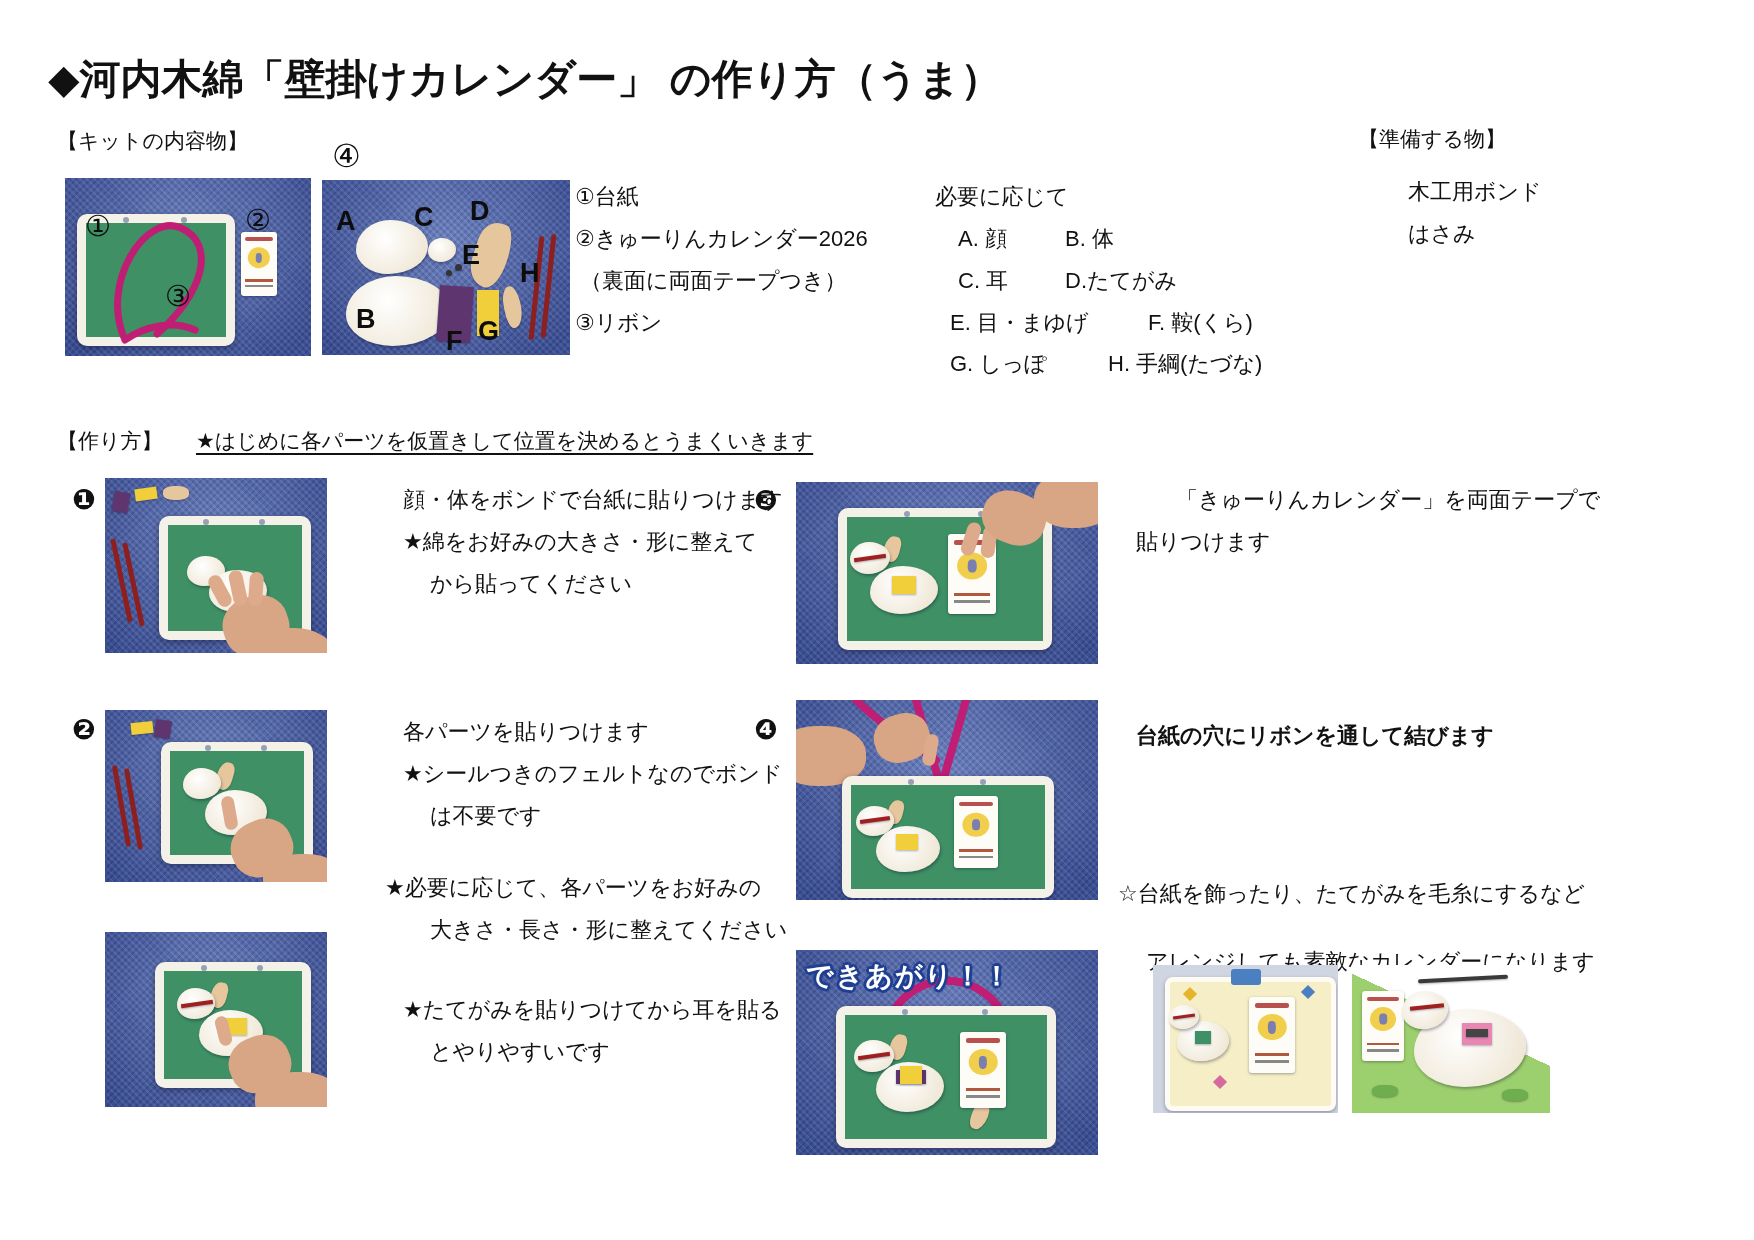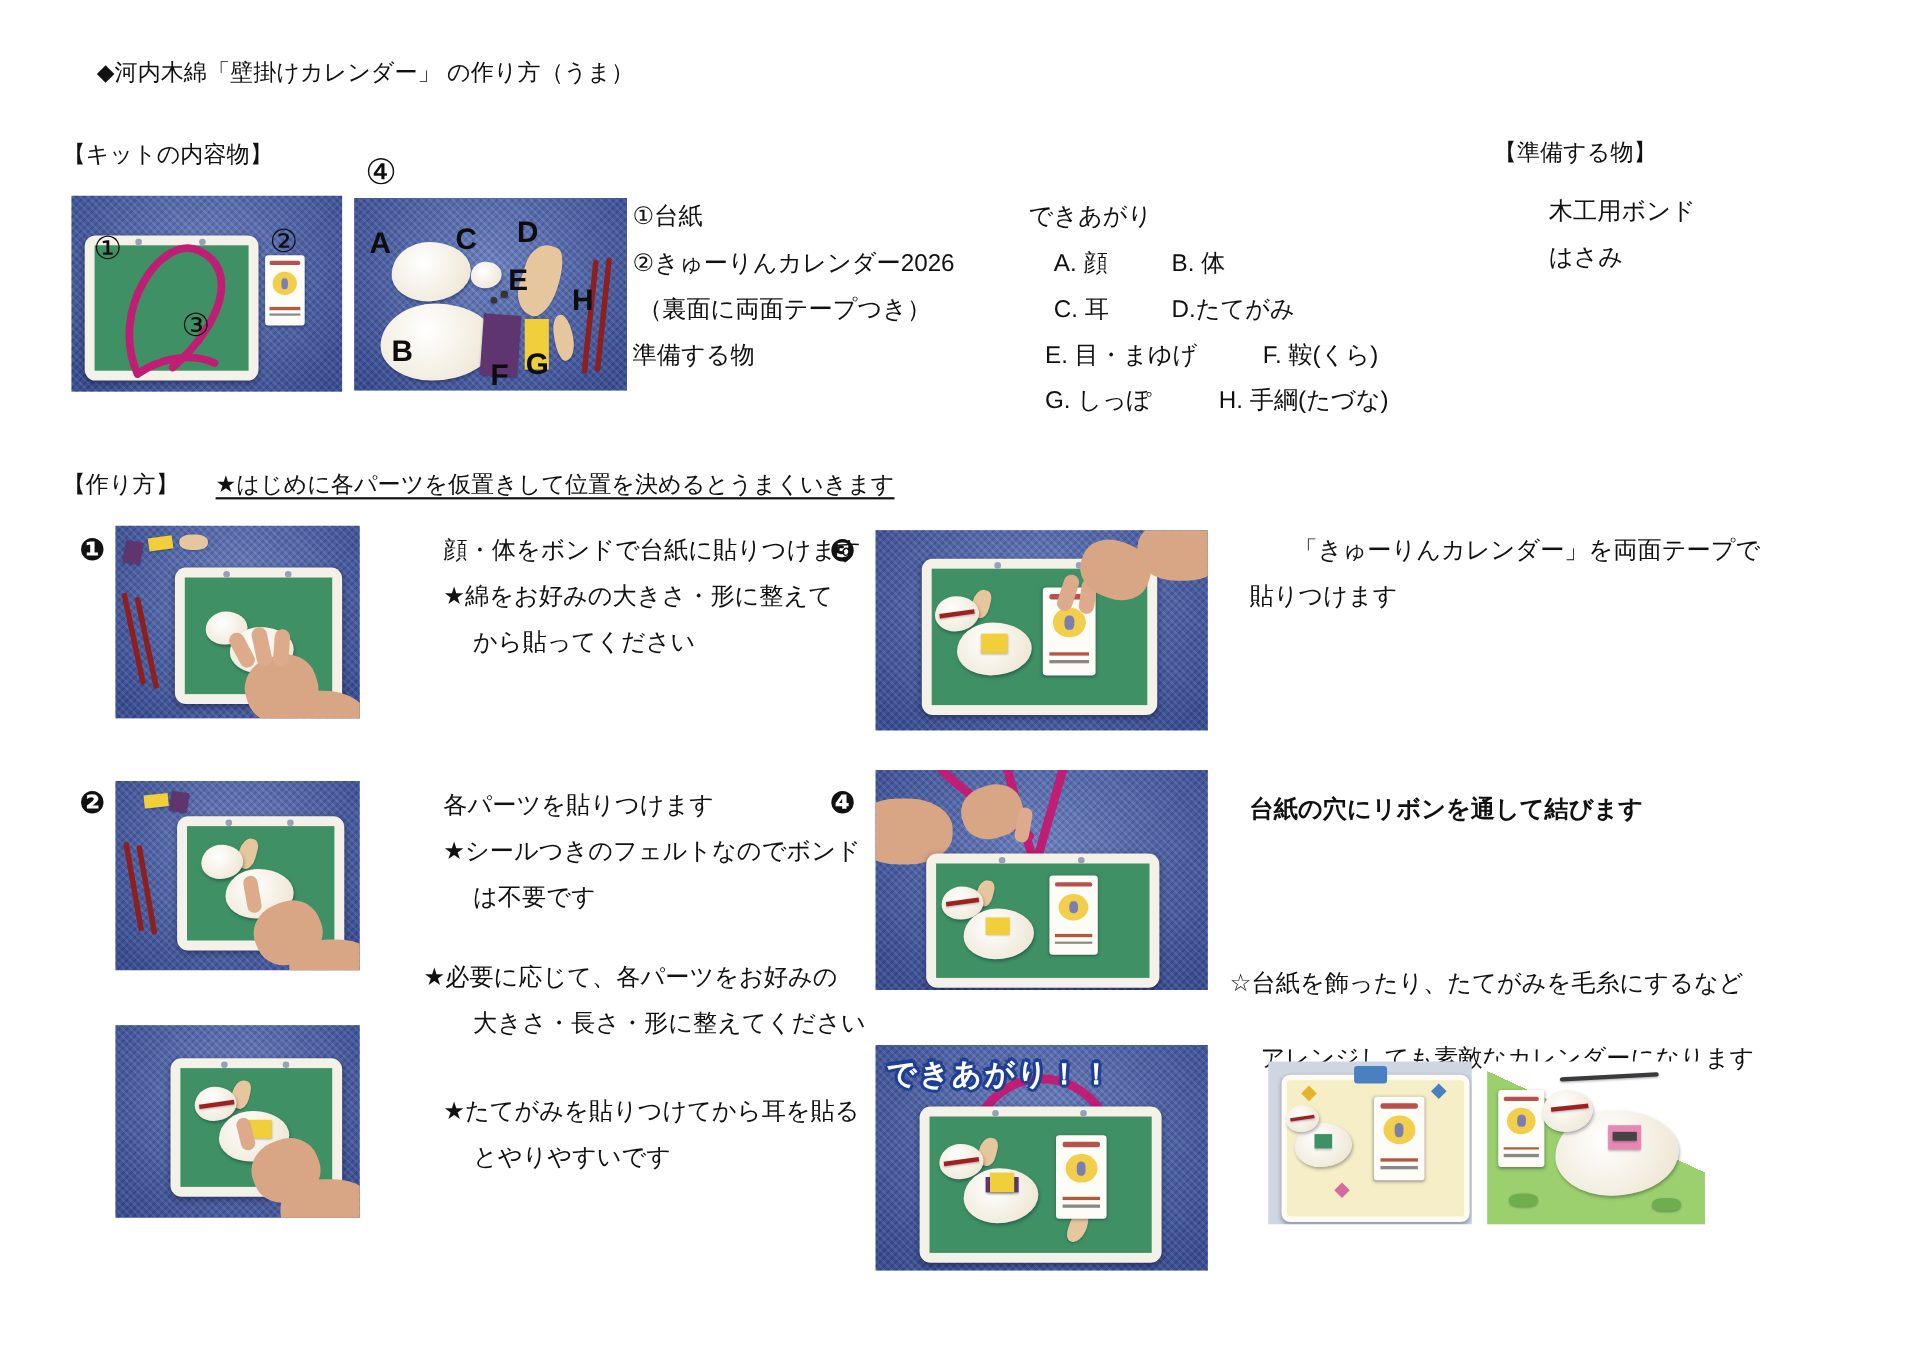--- a/index.html
+++ b/index.html
@@ -3,21 +3,21 @@
 <meta charset="utf-8">
 <style>
   html,body{margin:0;padding:0;}
   body{
     width:1754px;height:1240px;position:relative;background:#ffffff;
     font-family:"Liberation Sans","DejaVu Sans",sans-serif;color:#111;
     overflow:hidden;
   }
   .abs{position:absolute;}
   .txt{position:absolute;white-space:nowrap;font-size:22px;line-height:1.25;}
-  .title{font-size:21px;font-weight:normal;margin-left:40px;}
+  .title{font-size:41px;font-weight:bold;}
   .h20{font-size:21px;font-weight:normal;}
   .stepnum{position:absolute;font-size:28px;font-weight:bold;line-height:1;}
   .underl{text-decoration:underline;text-decoration-thickness:2px;text-underline-offset:5px;}
   
   .photo{
     position:absolute;overflow:hidden;
     background:
       radial-gradient(ellipse at 50% 35%, rgba(255,255,255,.16), rgba(5,10,60,.25) 90%),
       repeating-linear-gradient(45deg, rgba(255,255,255,.12) 0 2px, rgba(0,0,0,0) 2px 5px),
       repeating-linear-gradient(-45deg, rgba(10,20,80,.20) 0 2px, rgba(0,0,0,0) 2px 5px),
@@ -95,23 +95,23 @@
   <div class="lbl" style="left:140px;top:62px;">E</div>
   <div class="lbl" style="left:34px;top:126px;">B</div>
   <div class="lbl" style="left:124px;top:148px;">F</div>
   <div class="lbl" style="left:156px;top:138px;">G</div>
   <div class="lbl" style="left:198px;top:80px;">H</div>
 </div>
 
 <div class="txt" style="left:575px;top:183px;">①台紙</div>
 <div class="txt" style="left:575px;top:225px;">②きゅーりんカレンダー2026</div>
 <div class="txt" style="left:580px;top:267px;text-align:right;">（裏面に両面テープつき）</div>
-<div class="txt" style="left:575px;top:309px;">準備する物</div>
-
-<div class="txt" style="left:935px;top:183px;">できあがり</div>
+<div class="txt" style="left:575px;top:309px;">③リボン</div>
+
+<div class="txt" style="left:935px;top:183px;">必要に応じて</div>
 <div class="txt" style="left:958px;top:225px;">A. 顔</div>
 <div class="txt" style="left:1065px;top:225px;">B. 体</div>
 <div class="txt" style="left:958px;top:267px;">C. 耳</div>
 <div class="txt" style="left:1065px;top:267px;">D.たてがみ</div>
 <div class="txt" style="left:950px;top:309px;">E. 目・まゆげ</div>
 <div class="txt" style="left:1148px;top:309px;">F. 鞍(くら)</div>
 <div class="txt" style="left:950px;top:350px;">G. しっぽ</div>
 <div class="txt" style="left:1108px;top:350px;">H. 手綱(たづな)</div>
 
 <div class="txt h20" style="left:57px;top:428px;">【作り方】</div>

